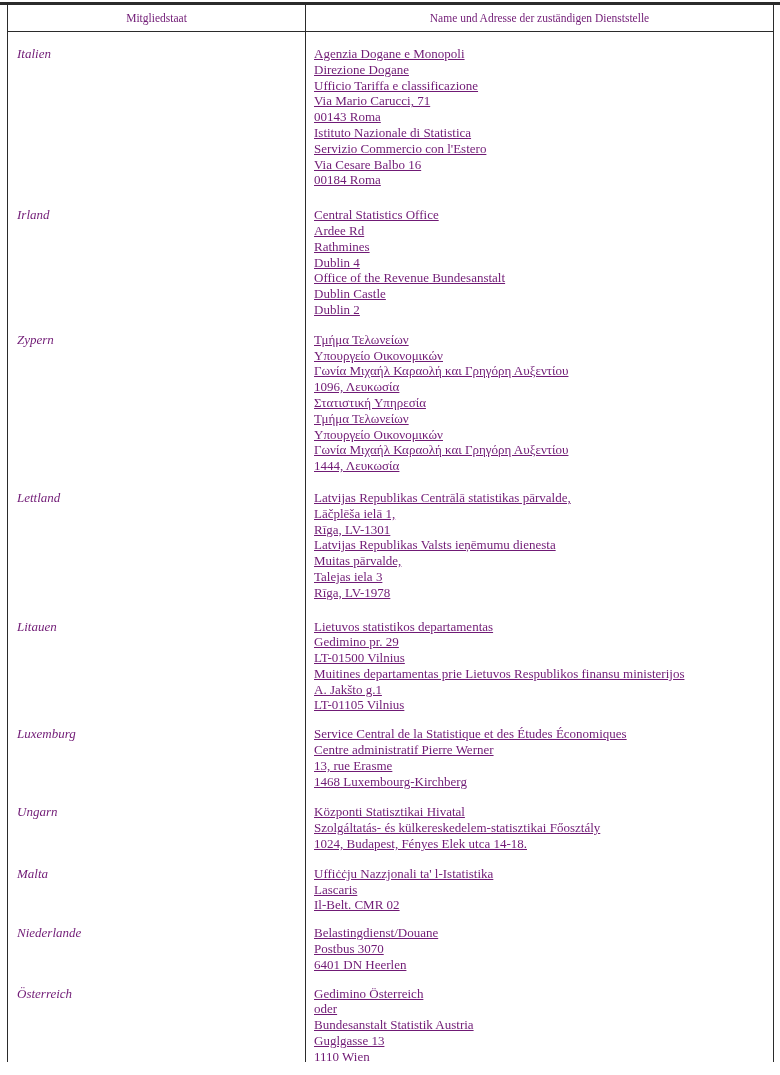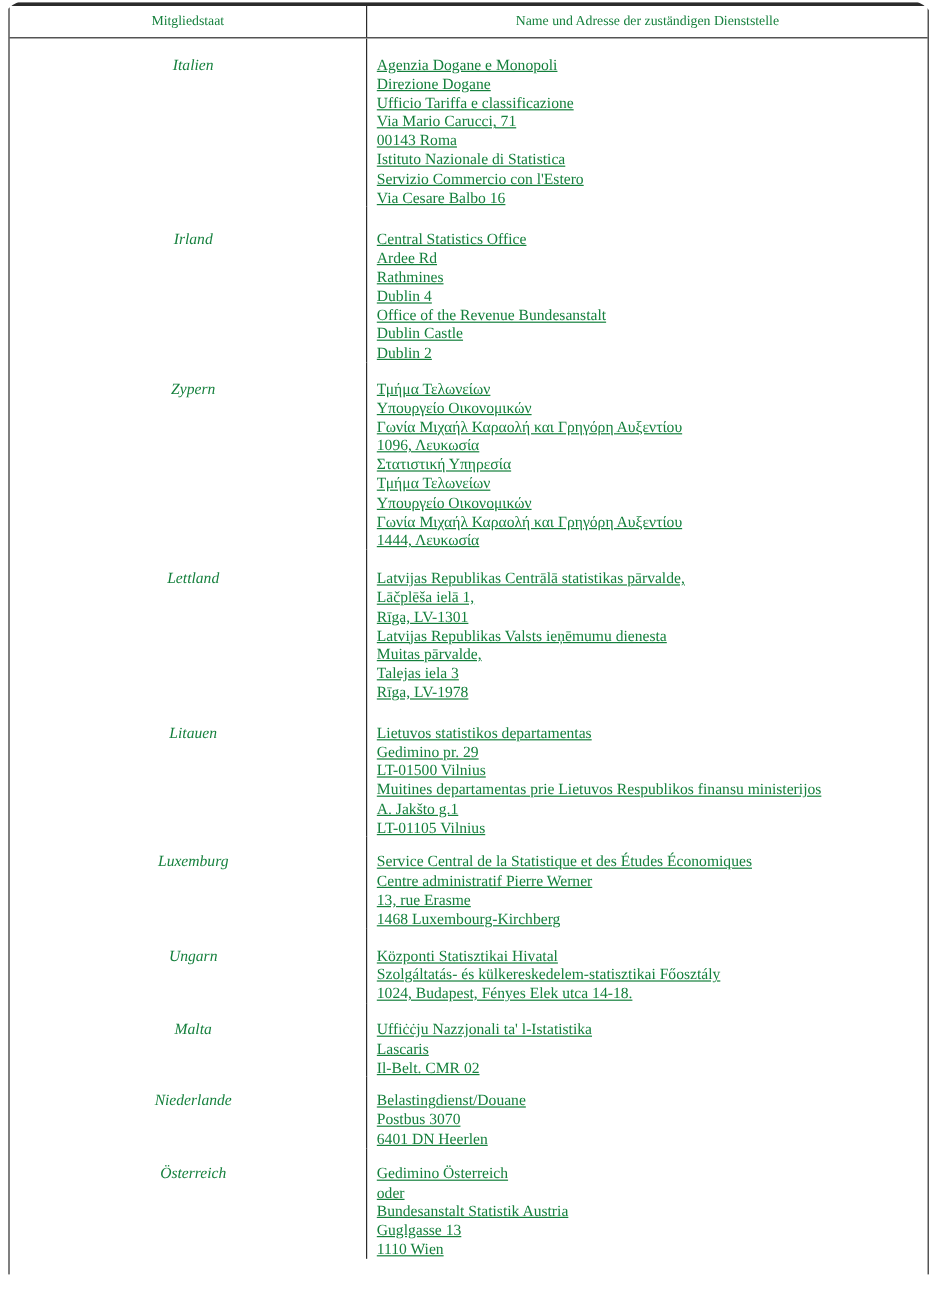--- a/index.html
+++ b/index.html
@@ -6,23 +6,22 @@
     margin: 0;
     padding: 0;
     background: #ffffff;
   }
   .page {
     position: relative;
     width: 780px;
     height: 1075px;
     background: #ffffff;
     font-family: "Liberation Serif", "DejaVu Serif", serif;
-    color: #15803d;
+    color: #701a75;
     overflow: hidden;
-    border-radius: 24px;
   }
   .top-rule {
     position: absolute;
     top: 2px;
     left: 0;
     width: 780px;
     height: 3px;
     background: #2b2b2b;
   }
   .doc-table {
@@ -72,21 +71,20 @@
   }
   .cell-country {
     width: 298px;
     box-sizing: border-box;
     border-right: 1.5px solid #2b2b2b;
     padding-left: 9px;
     padding-top: var(--gap, 14px);
     font-style: italic;
     font-size: 13px;
     line-height: 15.8px;
-    text-align: center;
   }
   .cell-address {
     flex: 1;
     box-sizing: border-box;
     padding-left: 8px;
     padding-top: var(--gap, 14px);
     font-size: 13px;
     line-height: 15.8px;
   }
   .address-line {
@@ -113,20 +111,21 @@
           <div class="cell-country"><span>Italien</span></div>
           <div class="cell-address">
             <div class="address-line">Agenzia Dogane e Monopoli</div>
             <div class="address-line">Direzione Dogane</div>
             <div class="address-line">Ufficio Tariffa e classificazione</div>
             <div class="address-line">Via Mario Carucci, 71</div>
             <div class="address-line">00143 Roma</div>
             <div class="address-line">Istituto Nazionale di Statistica</div>
             <div class="address-line">Servizio Commercio con l'Estero</div>
             <div class="address-line">Via Cesare Balbo 16</div>
+            <div class="address-line">00184 Roma</div>
           </div>
         </div>
         <div class="row" style="--gap: 19px;">
           <div class="cell-country"><span>Irland</span></div>
           <div class="cell-address">
             <div class="address-line">Central Statistics Office</div>
             <div class="address-line">Ardee Rd</div>
             <div class="address-line">Rathmines</div>
             <div class="address-line">Dublin 4</div>
             <div class="address-line">Office of the Revenue Bundesanstalt</div>

